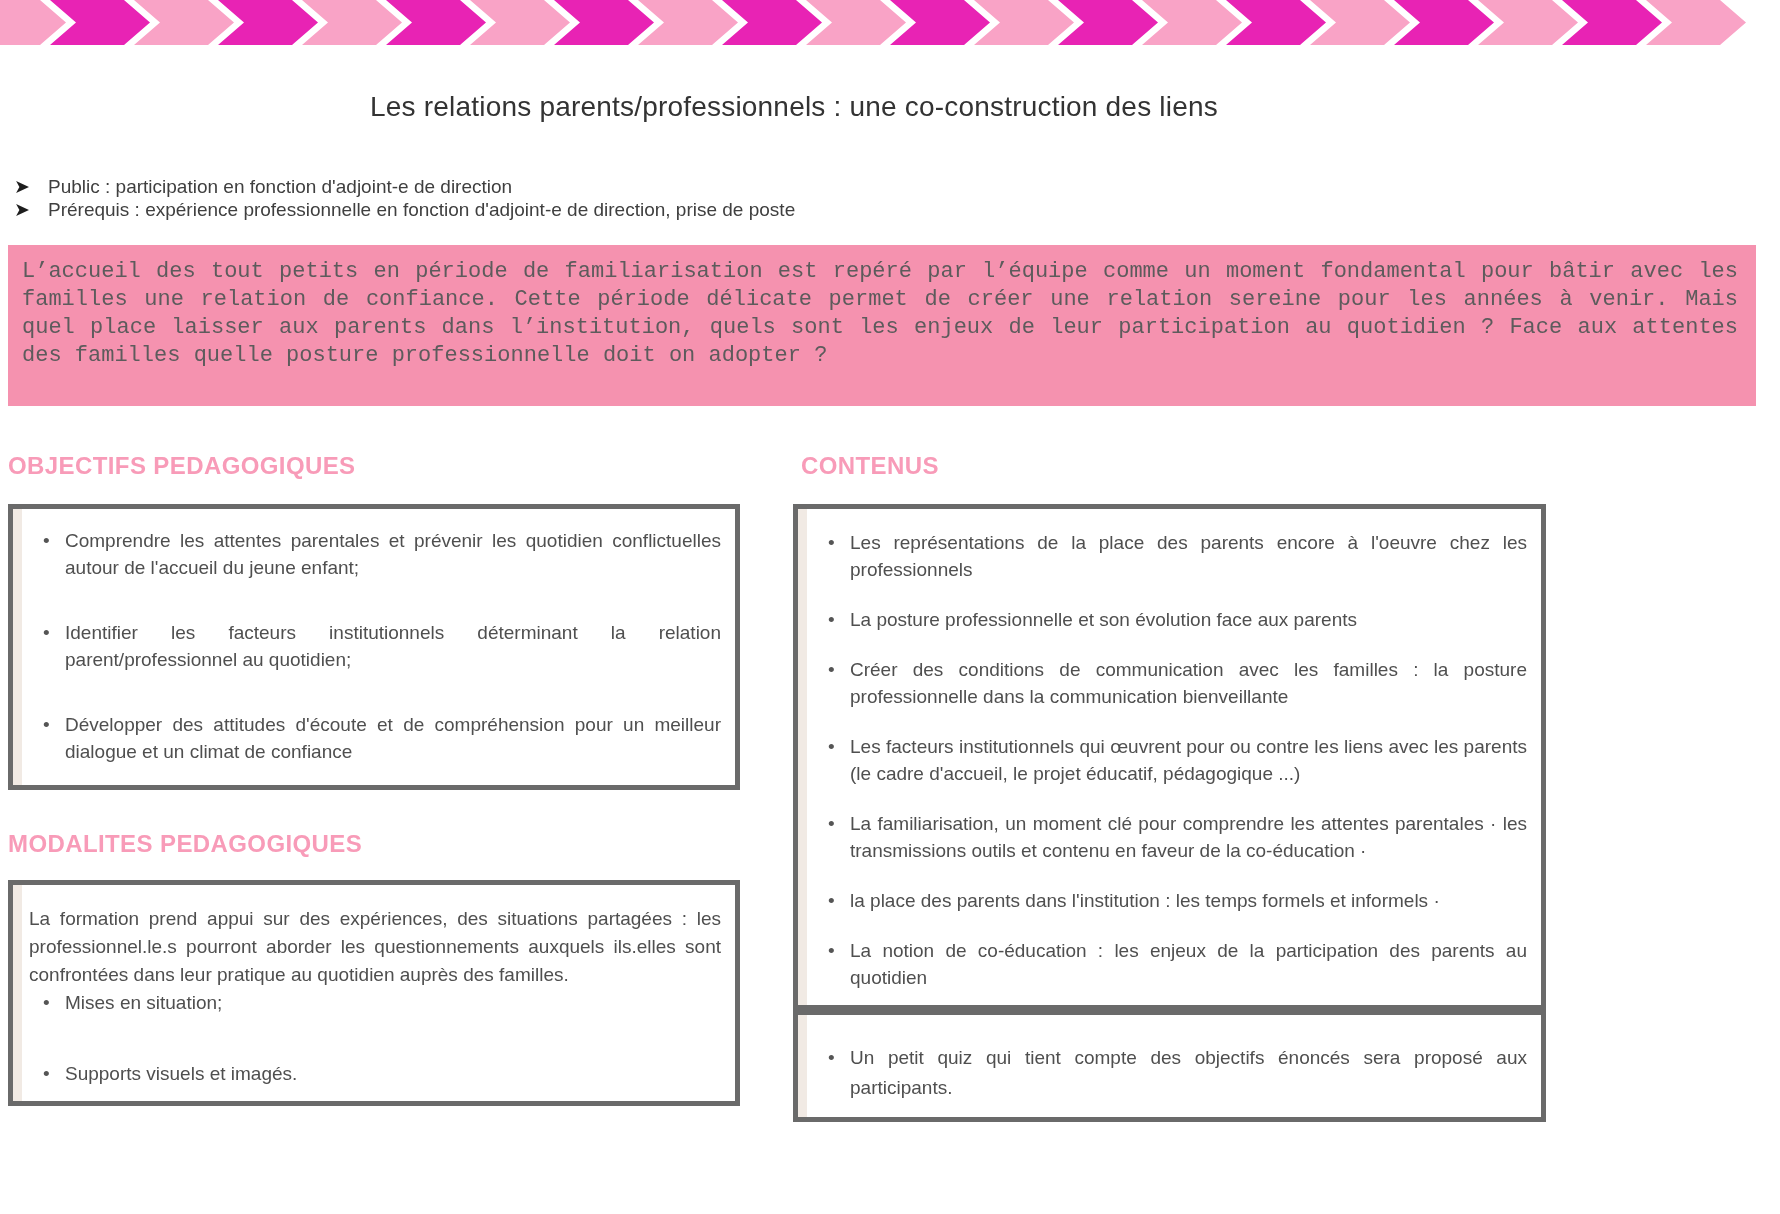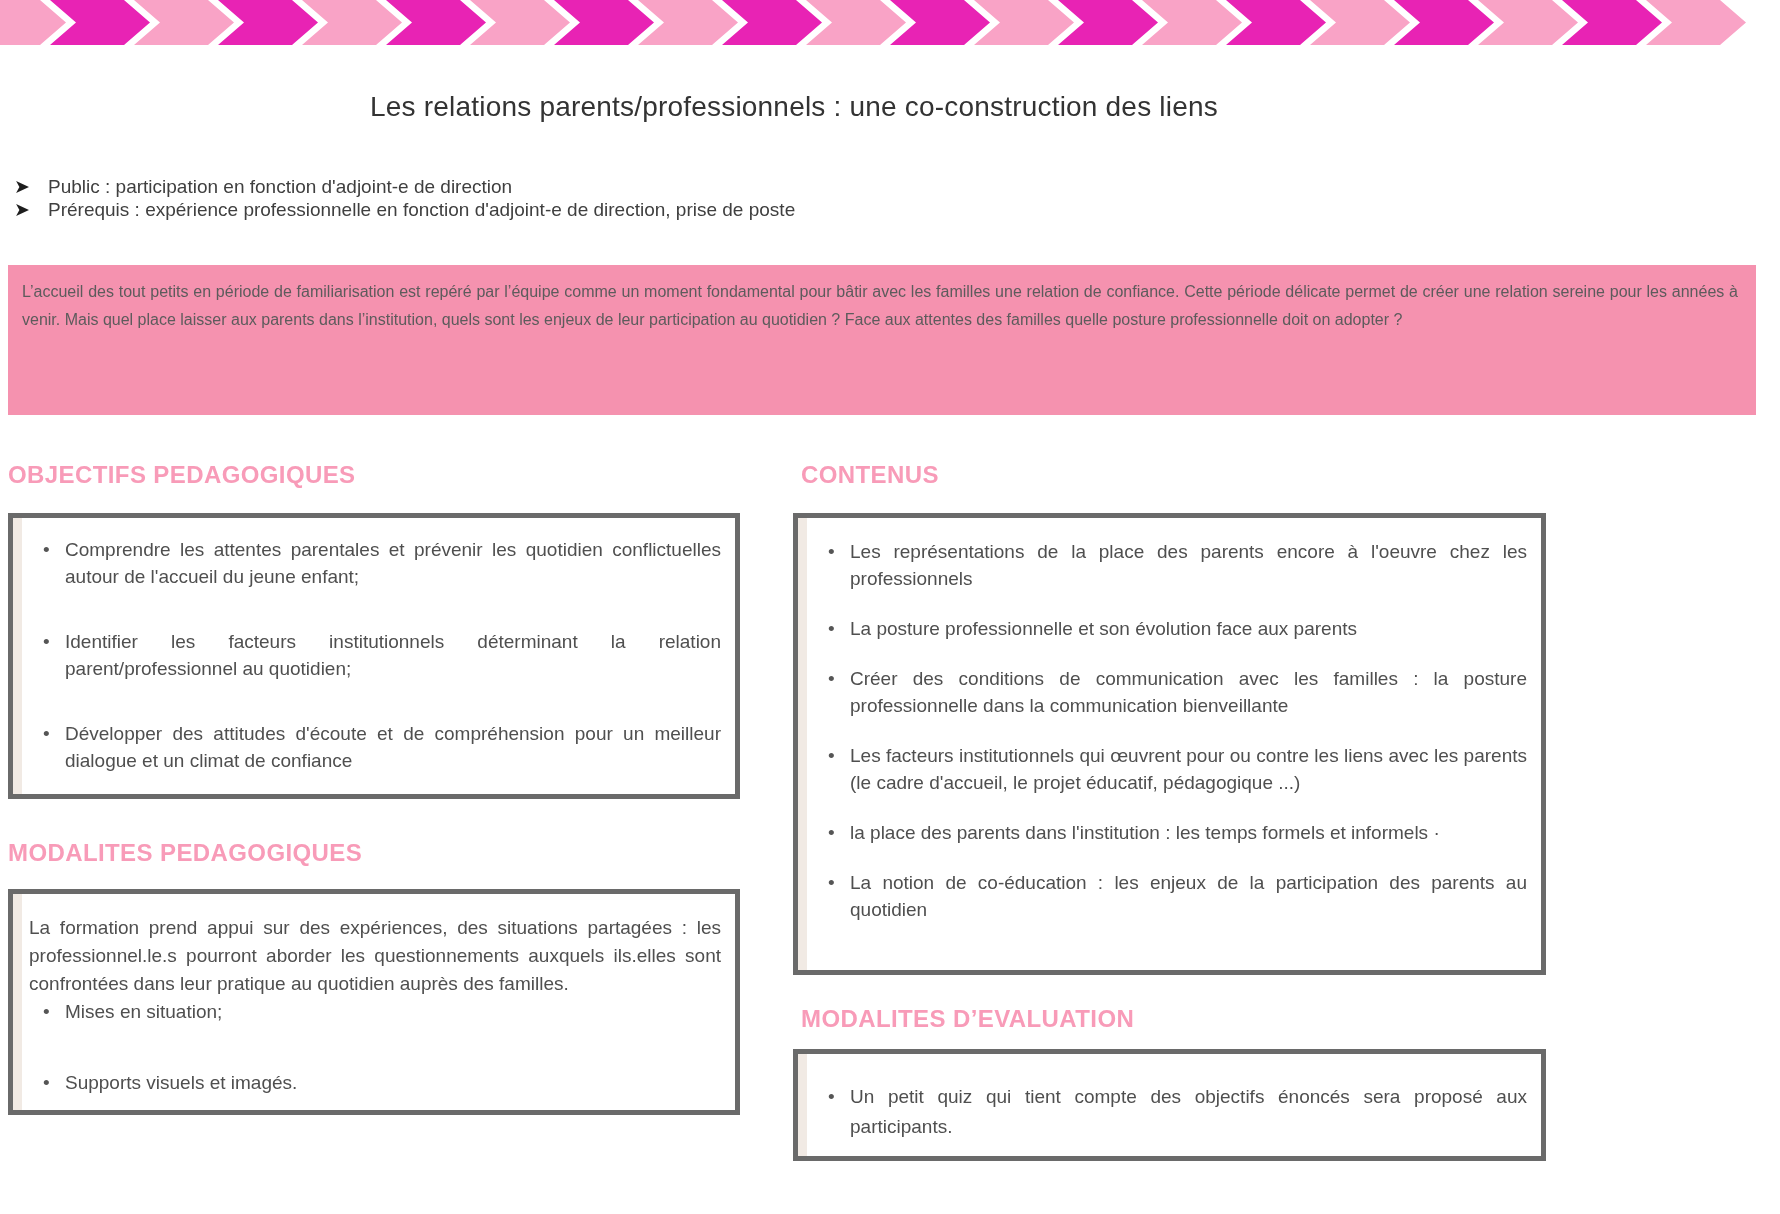--- a/index.html
+++ b/index.html
@@ -48,29 +48,30 @@
     font-size:19px; font-weight:500; color:#3f3f3f;
     line-height:23px;
   }
   .info .arrow {
     width:34px; flex:0 0 auto;
     font-size:19px; color:#1d1d1d;
   }
 
   
   .intro {
-    margin:44px 24px 0 8px;
+    margin:24px 24px 0 8px;
     width:1748px;
     background:var(--intro-bg);
     color:#5d5b5c;
-    font-size:16px; font-weight:500;
+    font-size:22px; font-weight:500;
     line-height:28px;
     text-align:justify;
     padding:13px 18px 36px 14px;
     min-height:150px;
+    font-family:Liberation Mono, monospace;
   }
 
   
   .columns { display:flex; padding-left:8px; }
   .col.left  { width:732px; margin-right:53px; }
   .col.right { width:753px; }
 
   h2 {
     font-size:24px; font-weight:700;
     letter-spacing:.4px;
@@ -191,26 +192,26 @@
   </div>
 
   <div class="col right">
     <h2>CONTENUS</h2>
     <div class="box contenus">
       <ul>
           <li>Les représentations de la place des parents encore à l'oeuvre chez les professionnels</li>
           <li>La posture professionnelle et son évolution face aux parents</li>
           <li>Créer des conditions de communication avec les familles : la posture professionnelle dans la communication bienveillante</li>
           <li>Les facteurs institutionnels qui œuvrent pour ou contre les liens avec les parents (le cadre d'accueil, le projet éducatif, pédagogique ...)</li>
+          <li>La familiarisation, un moment clé pour comprendre les attentes parentales · les transmissions outils et contenu en faveur de la co-éducation ·</li>
           <li>la place des parents dans l'institution : les temps formels et informels ·</li>
           <li>La notion de co-éducation : les enjeux de la participation des parents au quotidien</li>
         </ul>
     </div>
 
-    <h2 class="second">MODALITES D’EVALUATION</h2>
     <div class="box evaluation">
       <ul>
           <li>Un petit quiz qui tient compte des objectifs énoncés sera proposé aux participants.</li>
         </ul>
     </div>
   </div>
 
 </div>
 
 </body></html>

